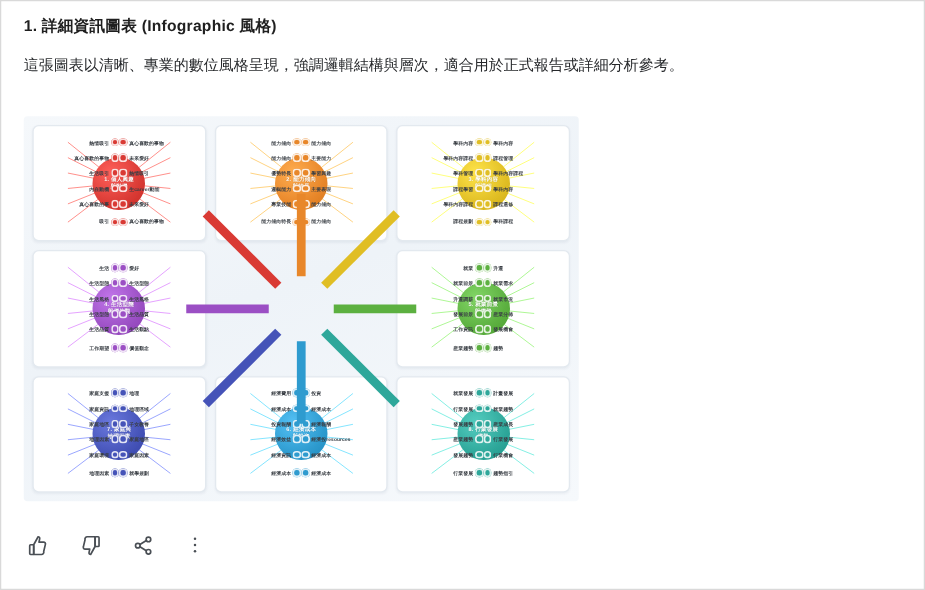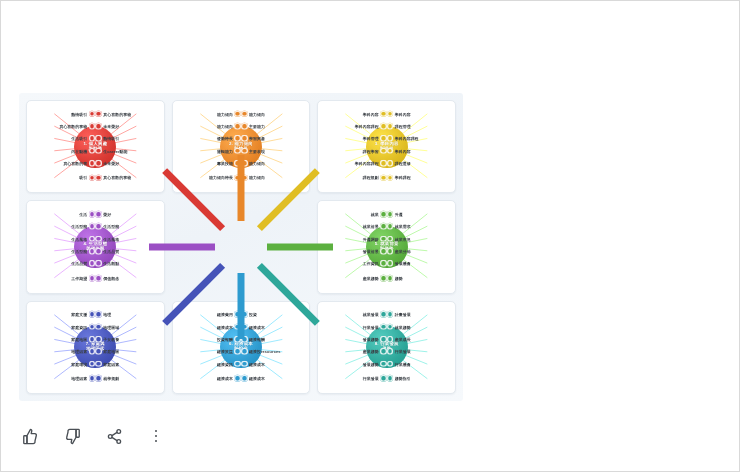--- a/index.html
+++ b/index.html
@@ -127,20 +127,22 @@
   .act svg { display:block; }
   .dots-v { display:flex; flex-direction:column; gap:2.6px; align-items:center; }
   .dots-v i { width:2.6px; height:2.6px; border-radius:50%; background:#4a4f55; display:block; }
 </style>
 </head>
 <body>
 
 <div class="page">
 
   <div class="msg">
+    <div class="heading">1. 詳細資訊圖表 (Infographic 風格)</div>
+    <p class="para">這張圖表以清晰、專業的數位風格呈現，強調邏輯結構與層次，適合用於正式報告或詳細分析參考。</p>
   </div>
 
   <div class="info-img">
     <div class="grid" id="cluster-grid">
         <div class="card">
           <div class="cluster">
             <svg viewBox="0 0 100 100" preserveAspectRatio="none">
               <line x1="50" y1="50" x2="20" y2="14" stroke="#ff807a" stroke-width="0.7" vector-effect="non-scaling-stroke"></line>
               <line x1="50" y1="50" x2="20" y2="27.5" stroke="#ff807a" stroke-width="0.7" vector-effect="non-scaling-stroke"></line>
               <line x1="50" y1="50" x2="20" y2="41" stroke="#ff807a" stroke-width="0.7" vector-effect="non-scaling-stroke"></line>

